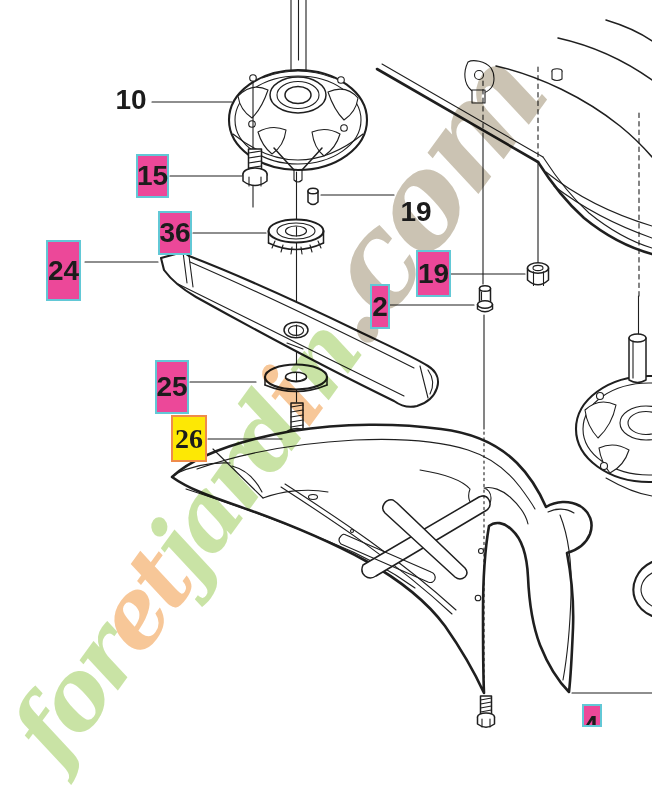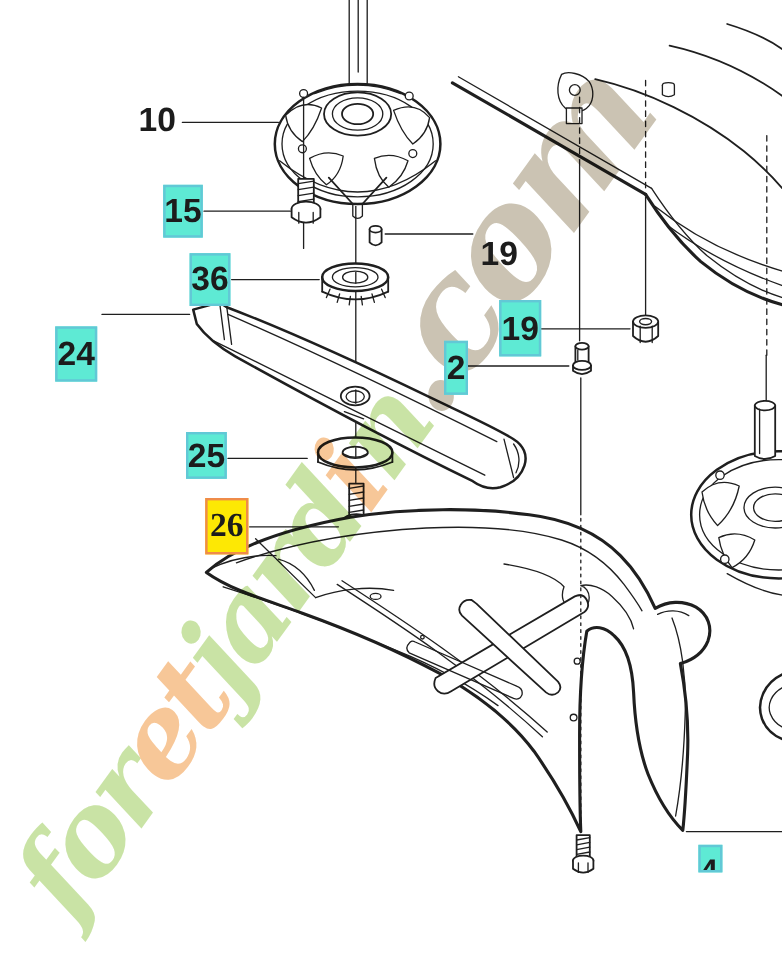--- a/index.html
+++ b/index.html
@@ -23,21 +23,21 @@
     font-style:italic; font-weight:bold;
     font-size:94px; letter-spacing:-5px;
     mix-blend-mode:multiply; opacity:0.95;
   }
   .wm-suffix { font-size:126px; }
   .callout {
     position:absolute; display:flex; align-items:center; justify-content:center;
     font-weight:bold; font-size:28px; color:var(--callout-text,#1c1c1c);
     z-index:3; box-sizing:border-box; cursor:pointer;
   }
-  .callout.boxed { background:#5eead4; border:2.5px solid var(--box-border,#62c8d6); }
+  .callout.boxed { background:#ec4899; border:2.5px solid var(--box-border,#62c8d6); }
   .callout.hl    { background:var(--hl-bg,#fde804); border:2.5px solid var(--hl-border,#ef8b4a);font-family:Liberation Serif, serif; }
   .callout.clip  { overflow:hidden; font-size:26px; }
   .callout.clip span { position:relative; top:10px; left:-1px; display:block; }
 </style>
 </head>
 <body>
 
 <div id="stage">
 
   <svg id="art" width="652" height="800" viewBox="0 0 652 800">
@@ -228,23 +228,23 @@
   </svg>
 
   <div class="callout" style="left:110px;top:84px;width:42px;height:32px;">10</div>
 
   <div class="callout boxed" style="left:136px;top:154px;width:33px;height:44px;">15</div>
 
   <div class="callout" style="left:394px;top:196px;width:44px;height:32px;text-align:right;">19</div>
 
   <div class="callout boxed" style="left:158px;top:211px;width:34px;height:44px;">36</div>
 
-  <div class="callout boxed" style="left:46px;top:240px;width:35px;height:46px;margin-top:32px;">24</div>
-
-  <div class="callout boxed" style="left:155px;top:360px;width:34px;height:39px;">25</div>
+  <div class="callout boxed" style="left:46px;top:240px;width:35px;height:61px;">24</div>
+
+  <div class="callout boxed" style="left:155px;top:360px;width:34px;height:54px;">25</div>
 
   <div class="callout hl" style="left:171px;top:415px;width:36px;height:47px;">26</div>
 
   <div class="callout boxed" style="left:370px;top:284px;width:20px;height:45px;">2</div>
 
   <div class="callout boxed" style="left:416px;top:250px;width:35px;height:47px;">19</div>
 
   <div class="callout boxed clip" style="left:582px;top:704px;width:20px;height:23px;">
     <span>4</span>
   </div>

